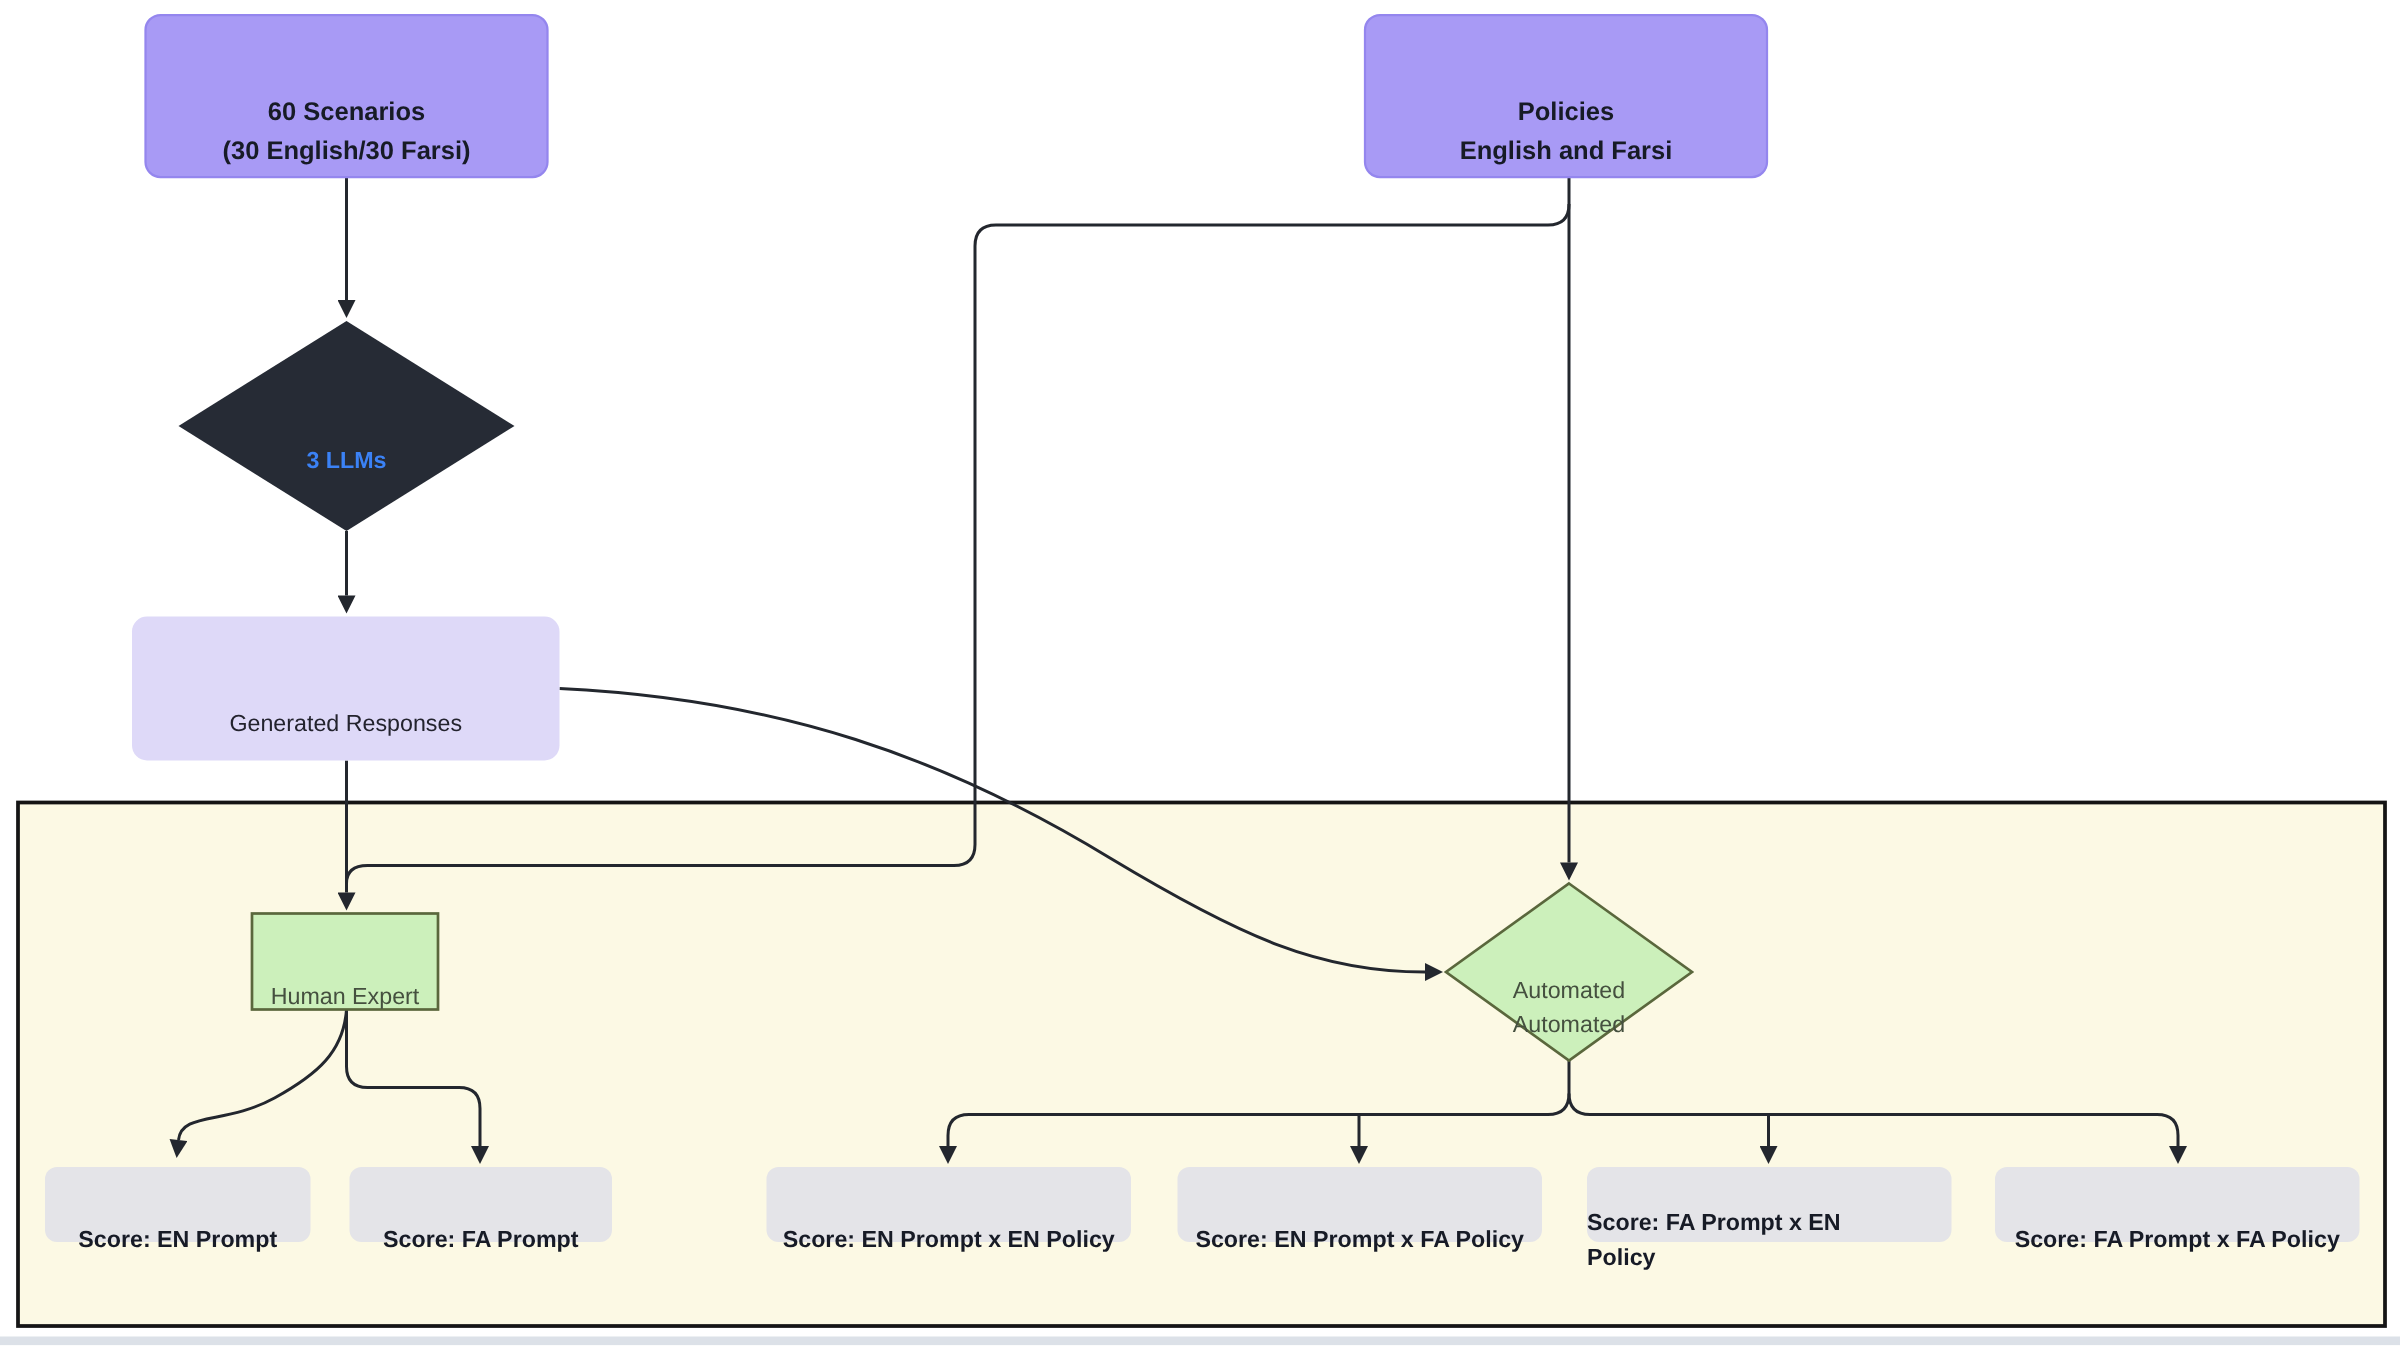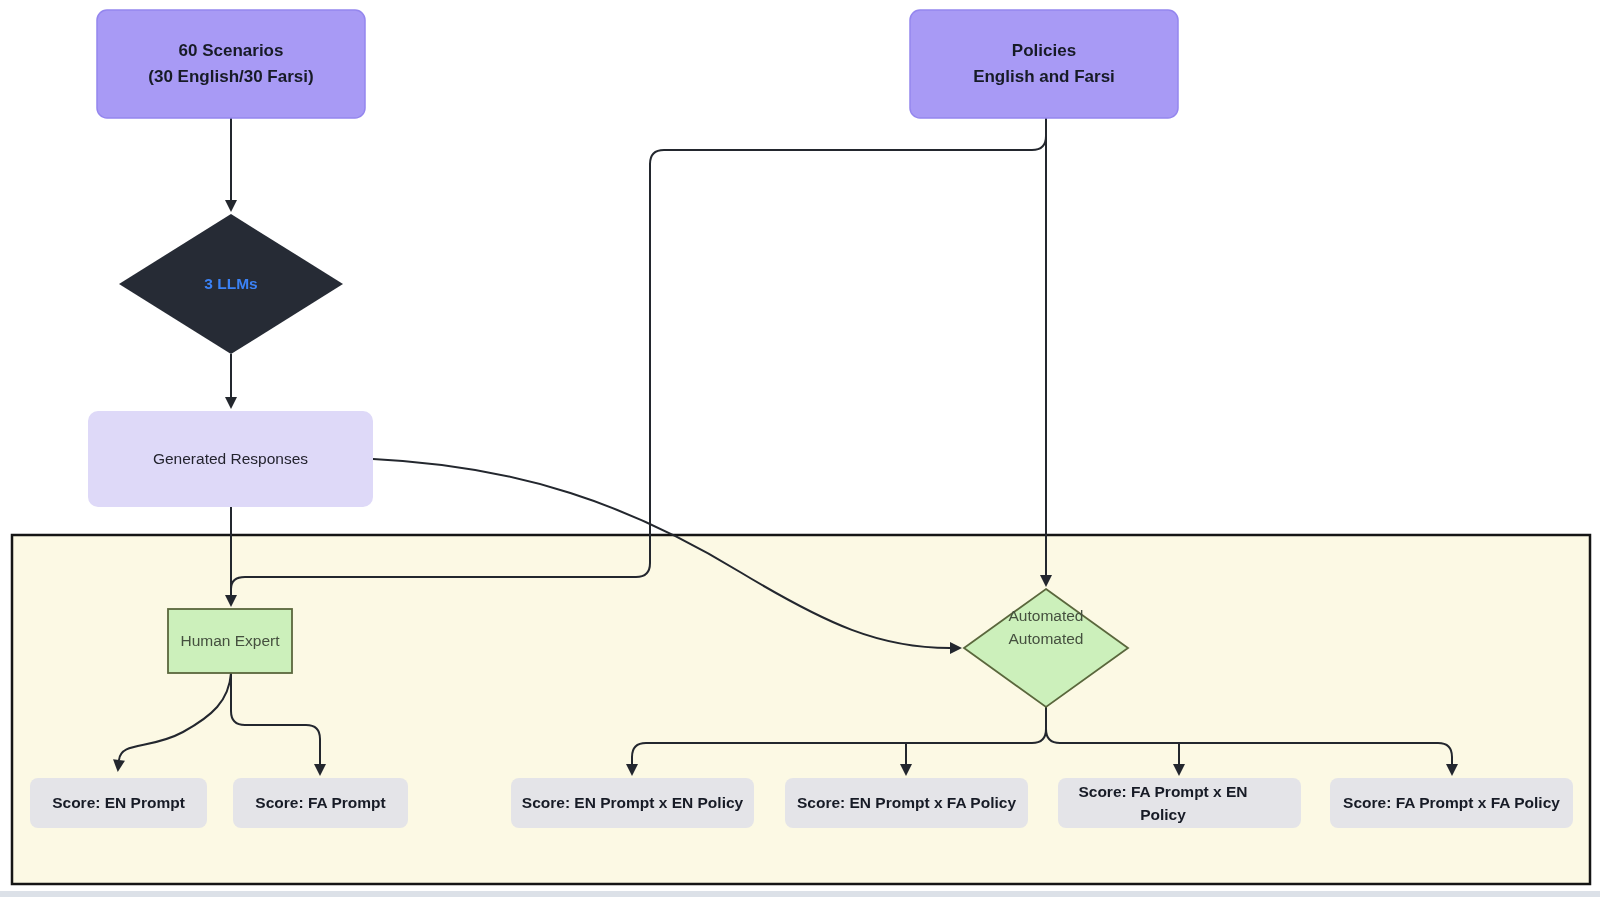--- a/index.html
+++ b/index.html
@@ -1,21 +1,21 @@
 <!DOCTYPE html>
 <html><head>
 <meta charset="utf-8">
 <style>
   html,body{margin:0;padding:0;background:#ffffff;}
   .canvas{position:relative;width:1600px;height:897px;background:#ffffff;overflow:hidden;
           font-family:"Liberation Sans","DejaVu Sans",sans-serif;}
   svg{position:absolute;left:0;top:0;}
   .labels{position:absolute;left:0;top:0;width:1600px;height:897px;pointer-events:none;}
   .node-label{position:absolute;display:flex;flex-direction:column;align-items:center;
-              justify-content:center;text-align:center;color:#171b26;}
+              justify-content:center;text-align:left;color:#171b26;margin-top:24px;}
   .bold{font-weight:bold;}
   .lbl-lg{font-size:17px;line-height:1.55;}
   .lbl-md{font-size:15.5px;line-height:1.5;}
   .white{color:#3b82f6;}
   .green-text{color:#45503f;}
   .soft-text{color:#23232e;font-weight:normal;}
   .edge-group{stroke-linecap:butt;}
 </style>
 </head>
 <body>
@@ -74,21 +74,21 @@
     </div>
     <div class="node-label lbl-md bold white" style="left:119px;top:214px;width:224px;height:140px;">
       <span>3 LLMs</span>
     </div>
     <div class="node-label lbl-md soft-text" style="left:88px;top:411px;width:285px;height:96px;">
       <span>Generated Responses</span>
     </div>
     <div class="node-label lbl-md green-text" style="left:168px;top:609px;width:124px;height:64px;border-radius:17px;">
       <span>Human Expert</span>
     </div>
-    <div class="node-label lbl-md green-text" style="left:964px;top:568px;width:164px;height:118px;">
+    <div class="node-label lbl-md green-text" style="left:964px;top:589px;width:164px;height:118px;">
       <span>Automated</span>
       <span>Automated</span>
     </div>
     <div class="node-label lbl-md bold" style="left:30px;top:778px;width:177px;height:50px;">
       <span>Score: EN Prompt</span>
     </div>
     <div class="node-label lbl-md bold" style="left:511px;top:778px;width:243px;height:50px;">
       <span>Score: EN Prompt x EN Policy</span>
     </div>
     <div class="node-label lbl-md bold" style="left:233px;top:778px;width:175px;height:50px;">

